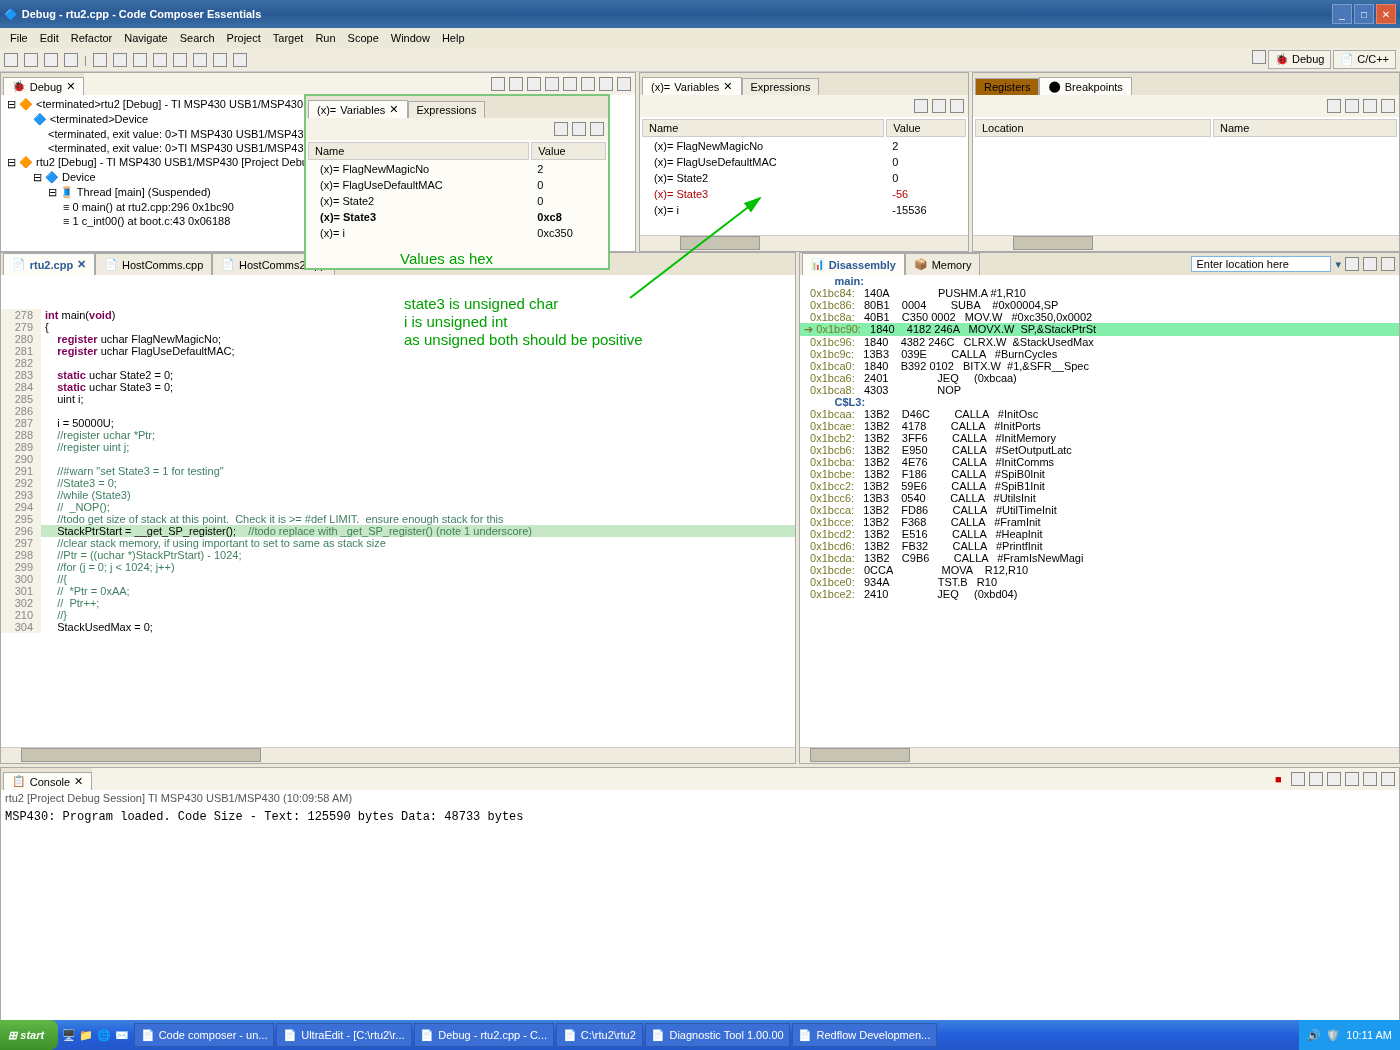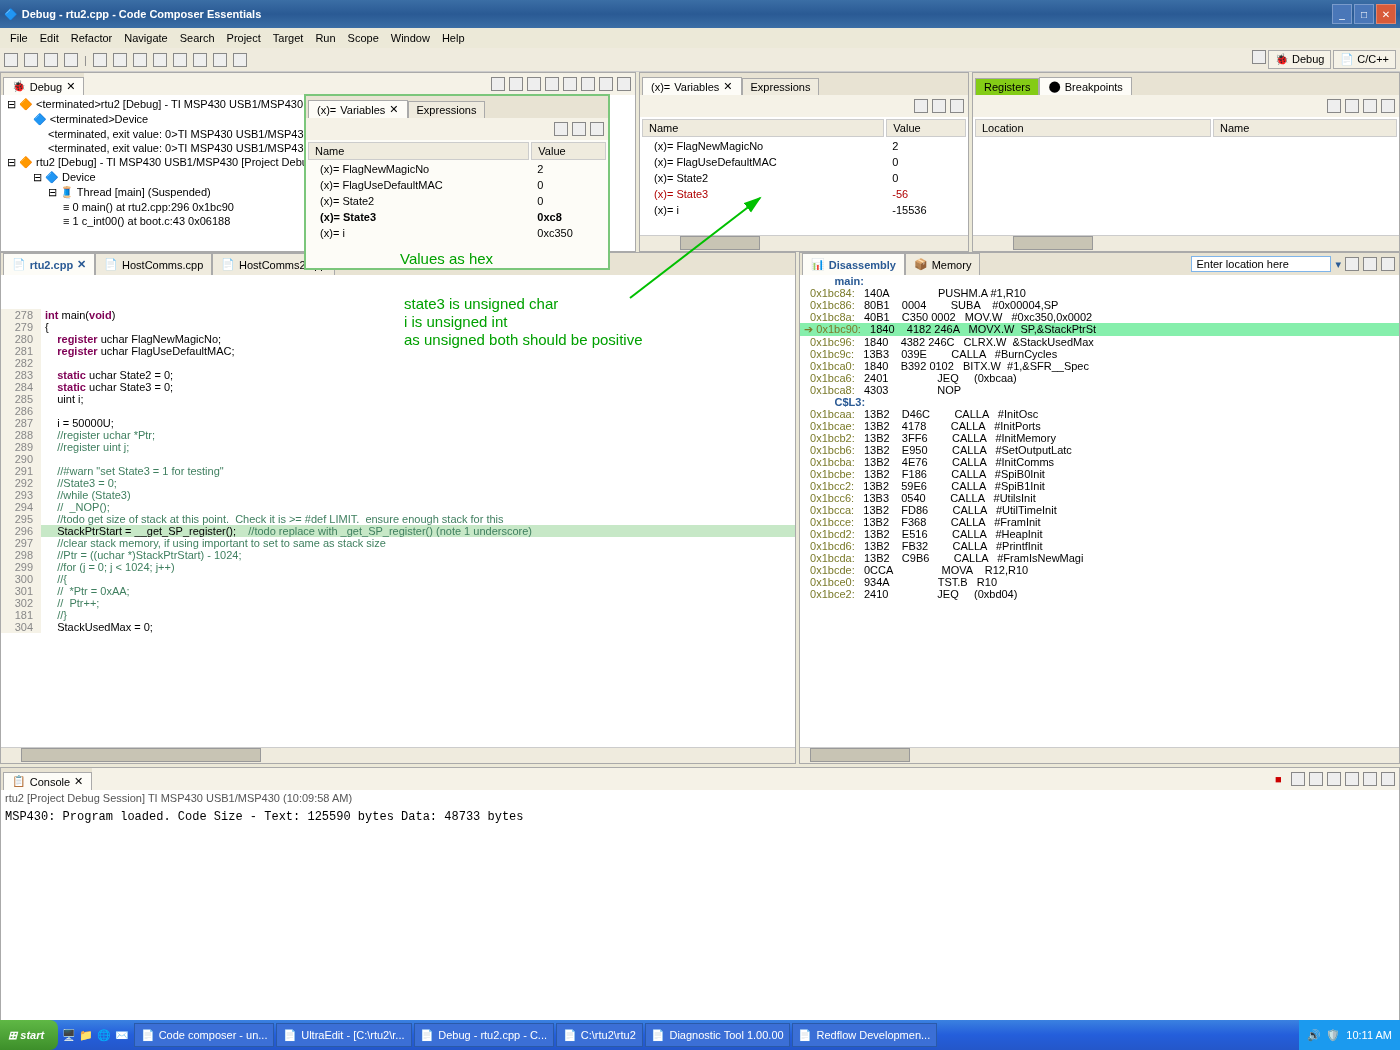--- a/index.html
+++ b/index.html
@@ -191,21 +191,21 @@
           </tbody>
       </table>
       <div style="flex:1"></div>
       <div class="scrollbar-h">
           <div class="thumb"></div>
         </div>
     </div>
 
     <div class="regs-view">
       <div class="view-tabs">
-        <div class="view-tab" style="background:#84cc16">
+        <div class="view-tab" style="background:#a16207">
             <span>Registers</span>
           </div>
         <div class="view-tab">⬤ <span>Breakpoints</span></div>
       </div>
       <div class="view-toolbar">
         <span class="sm-icon icon-box"></span>
         <span class="sm-icon icon-box"></span>
         <span class="sm-icon icon-box"></span>
         <span class="sm-icon icon-box"></span>
       </div>
@@ -250,21 +250,21 @@
           <div class="code-line"><span class="lnum">293</span><span class="ltxt"><span class="cm">    //while (State3)</span></span></div>
           <div class="code-line"><span class="lnum">294</span><span class="ltxt"><span class="cm">    //  _NOP();</span></span></div>
           <div class="code-line"><span class="lnum">295</span><span class="ltxt"><span class="cm">    //todo get size of stack at this point.  Check it is &gt;= #def LIMIT.  ensure enough stack for this</span></span></div>
           <div class="code-line highlight-line"><span class="lnum">296</span><span class="ltxt">    StackPtrStart = __get_SP_register();    <span class="cm">//todo replace with _get_SP_register() (note 1 underscore)</span></span></div>
           <div class="code-line"><span class="lnum">297</span><span class="ltxt"><span class="cm">    //clear stack memory, if using important to set to same as stack size</span></span></div>
           <div class="code-line"><span class="lnum">298</span><span class="ltxt"><span class="cm">    //Ptr = ((uchar *)StackPtrStart) - 1024;</span></span></div>
           <div class="code-line"><span class="lnum">299</span><span class="ltxt"><span class="cm">    //for (j = 0; j &lt; 1024; j++)</span></span></div>
           <div class="code-line"><span class="lnum">300</span><span class="ltxt"><span class="cm">    //{</span></span></div>
           <div class="code-line"><span class="lnum">301</span><span class="ltxt"><span class="cm">    //  *Ptr = 0xAA;</span></span></div>
           <div class="code-line"><span class="lnum">302</span><span class="ltxt"><span class="cm">    //  Ptr++;</span></span></div>
-          <div class="code-line"><span class="lnum">181</span><span class="ltxt"><span class="cm">    //}</span></span></div>
+          <div class="code-line"><span class="lnum">210</span><span class="ltxt"><span class="cm">    //}</span></span></div>
           <div class="code-line"><span class="lnum">304</span><span class="ltxt">    StackUsedMax = 0;</span></div>
         </div>
       <div class="scrollbar-h">
           <div class="thumb" style="margin-left:20px;width:240px"></div>
         </div>
     </div>
 
     <div class="dasm-panel">
       <div class="editor-tabs">
         <div class="editor-tab active">📊 <span>Disassembly</span></div>

